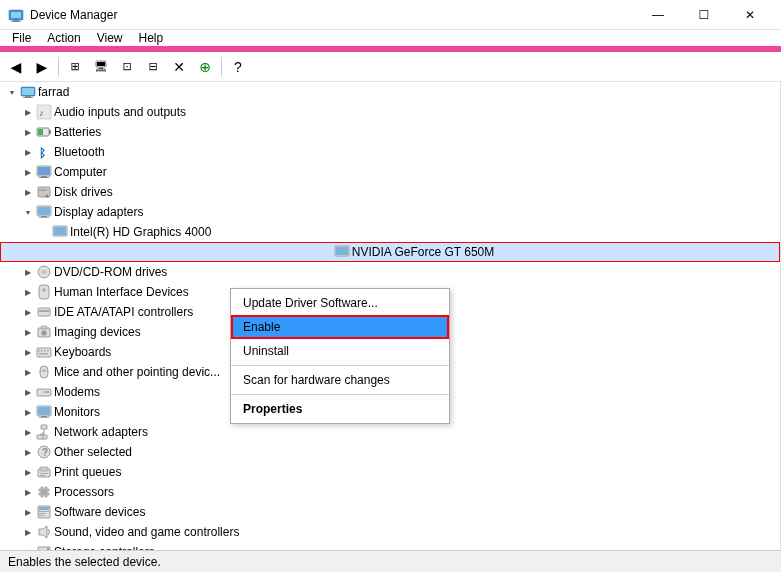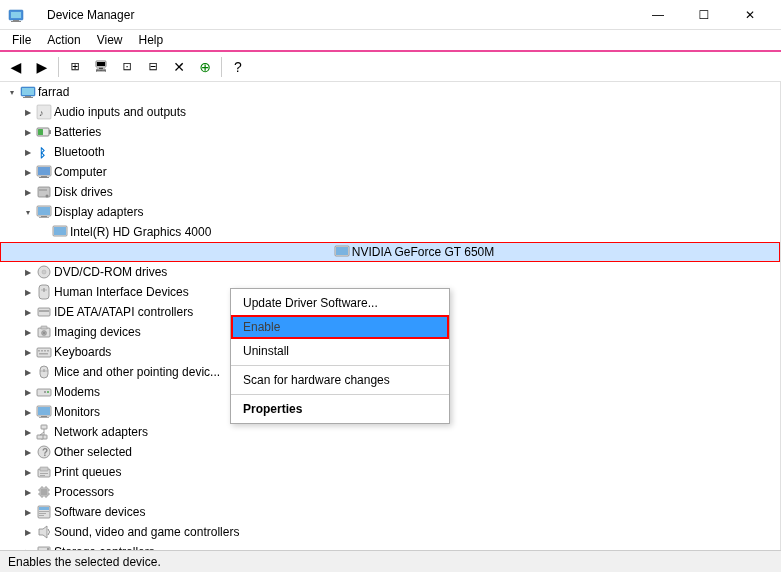--- a/index.html
+++ b/index.html
@@ -19,21 +19,21 @@
       align-items: center;
       justify-content: space-between;
       background: #fff;
       height: 30px;
       padding: 0 8px;
       border-bottom: 1px solid #e0e0e0;
     }
     .title-bar-left {
       display: flex;
       align-items: center;
-      gap: 23px;
+      gap: 6px;
     }
     .title-bar-icon {
       width: 16px;
       height: 16px;
     }
     .title-bar-title {
       font-size: 12px;
       color: #000;
     }
     .title-bar-controls {
@@ -52,21 +52,21 @@
       border: none;
     }
 
     
     .menu-bar {
       display: flex;
       align-items: center;
       background: #fff;
       height: 22px;
       padding: 0 4px;
-      border-bottom: 2px solid #ec4899;
+      border-bottom: 6px solid #ec4899;
     }
     .menu-item {
       padding: 2px 8px;
       cursor: pointer;
       font-size: 12px;
     }
 
     
     .toolbar {
       display: flex;
@@ -167,21 +167,21 @@
       margin-top: 48px;
     }
     .context-menu-item {
       display: flex;
       align-items: center;
       height: 24px;
       padding: 0 12px;
       font-size: 12px;
       cursor: pointer;
     }
-    .context-menu-item.active { background: #3399ff; color: #404040; outline: 2px solid #ff0000; outline-offset: -2px; }
+    .context-menu-item.active { background: #3399ff; color: #000000; outline: 2px solid #ff0000; outline-offset: -2px; }
     .context-menu-sep {
       height: 1px;
       background: #d0d0d0;
       margin: 2px 0;
     }
     .context-menu-item.bold { font-weight: bold; text-align: right; }
 
     
     .status-bar {
       height: 22px;

